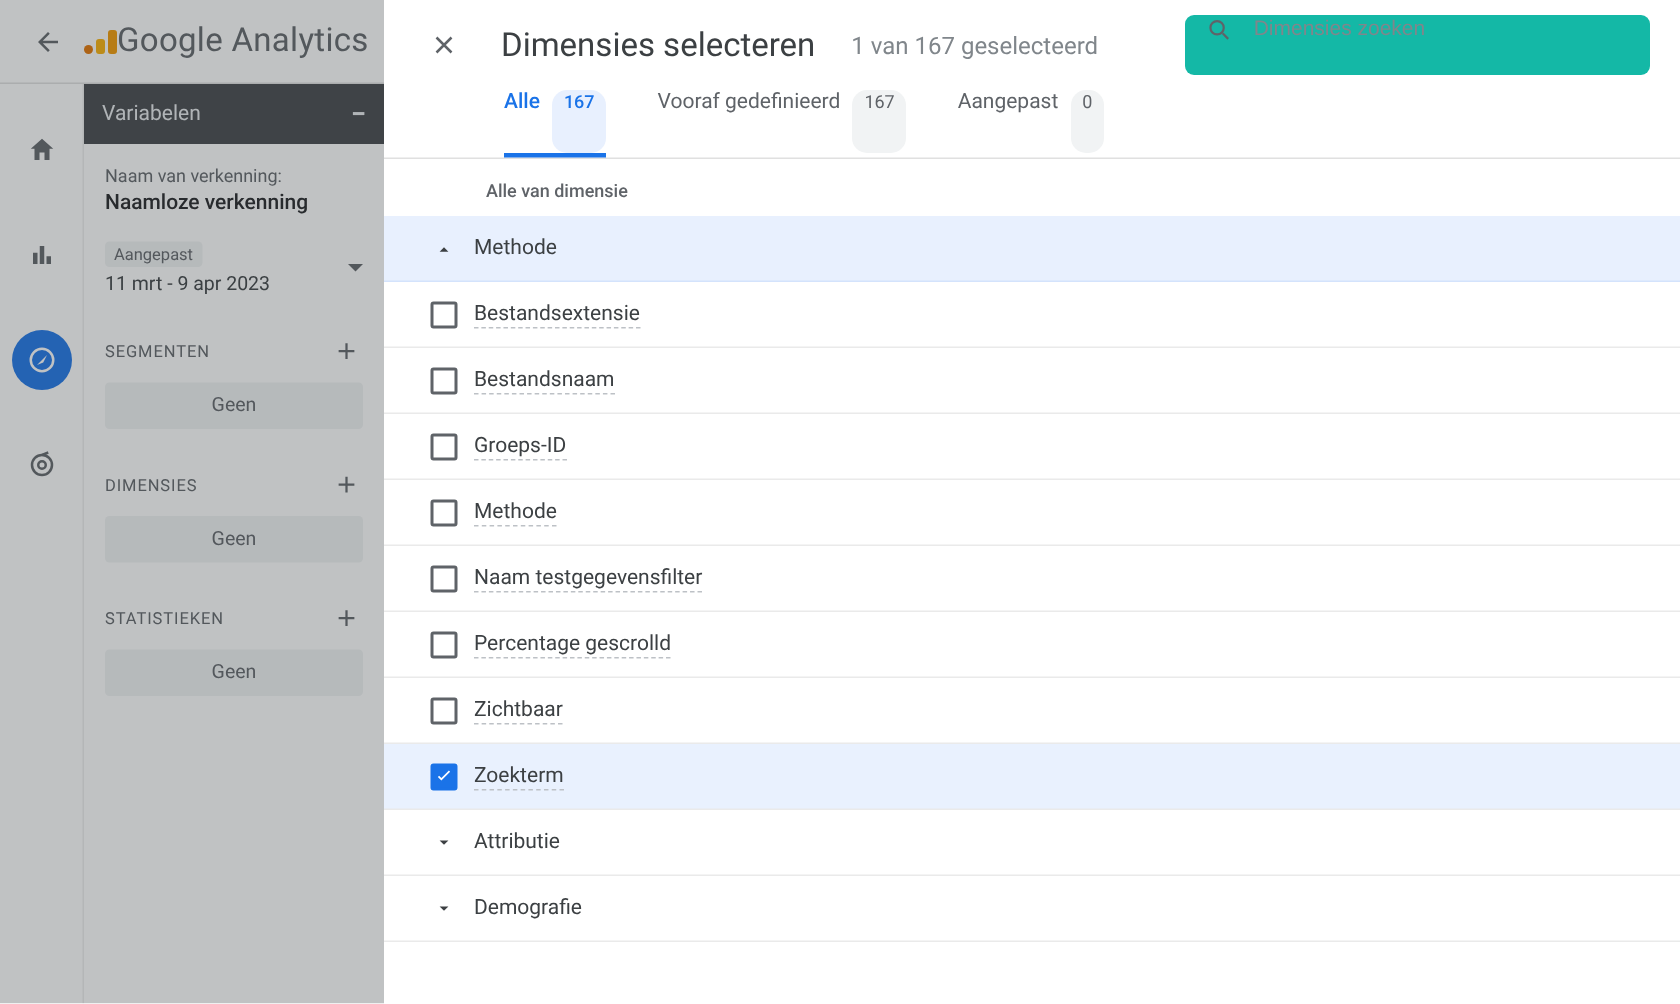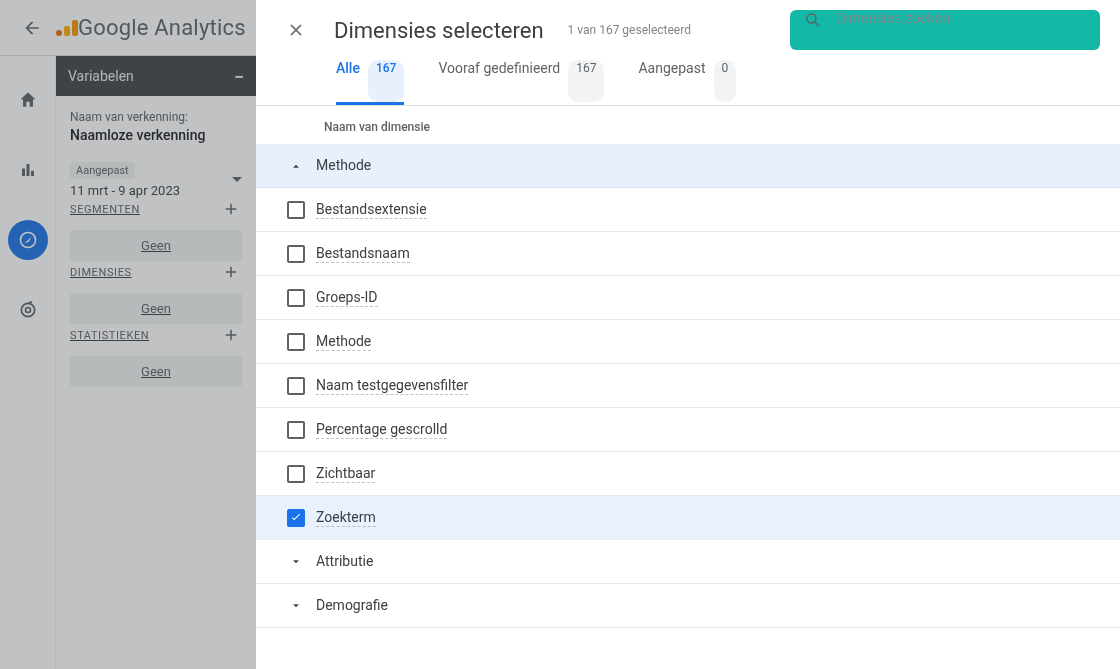--- a/index.html
+++ b/index.html
@@ -92,21 +92,21 @@
     display: inline-block;
     background: #f1f3f4;
     color: #5f6368;
     font-size: 11px;
     padding: 2px 6px;
     border-radius: 3px;
     margin-bottom: 4px;
   }
   .date-text { font-size: 13px; color: #3c4043; }
   .section {
-    text-decoration: underline;
+    margin-top: 26px;
   }
   .section-head {
     display: flex; justify-content: space-between; align-items: center;
     font-size: 11px;
     letter-spacing: 0.6px;
     color: #5f6368;
     margin-bottom: 10px;
   }
   .plus {
     width: 22px; height: 22px;
@@ -151,21 +151,21 @@
     display: flex; align-items: center; justify-content: center;
     color: #5f6368;
     font-size: 22px;
   }
   .modal-title {
     font-size: 22px;
     color: #3c4043;
     font-weight: 400;
   }
   .modal-subtitle {
-    font-size: 12px;
+    font-size: 16px;
     color: #80868b;
     margin-left: 6px;
   }
   .search-box {
     margin-left: auto;
     background: #14b8a6;
     border-radius: 6px;
     height: 40px;
     min-width: 310px;
     display: flex;
@@ -397,21 +397,21 @@
     <div class="tab">
       <span>Vooraf gedefinieerd</span>
       <span class="count-pill">167</span>
     </div>
     <div class="tab">
       <span>Aangepast</span>
       <span class="count-pill">0</span>
     </div>
   </div>
 
-  <div class="col-header">Naam van dimensie</div>
+  <div class="col-header">Alle van dimensie</div>
 
   <div class="rows">
 
     <div class="row group">
       <span class="arrow">
           <svg width="14" height="14" viewBox="0 0 24 24">
             <path fill="currentColor" d="M7 15l5-5 5 5z"></path>
           </svg>
         </span>
       <span class="label">Methode</span>

